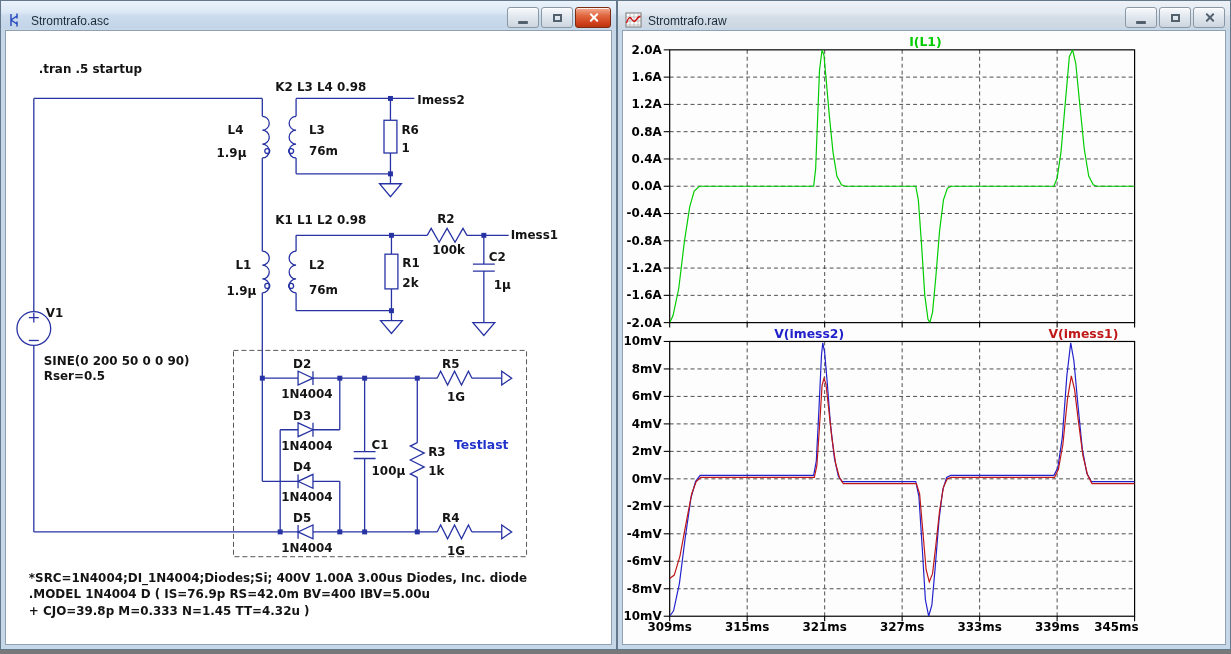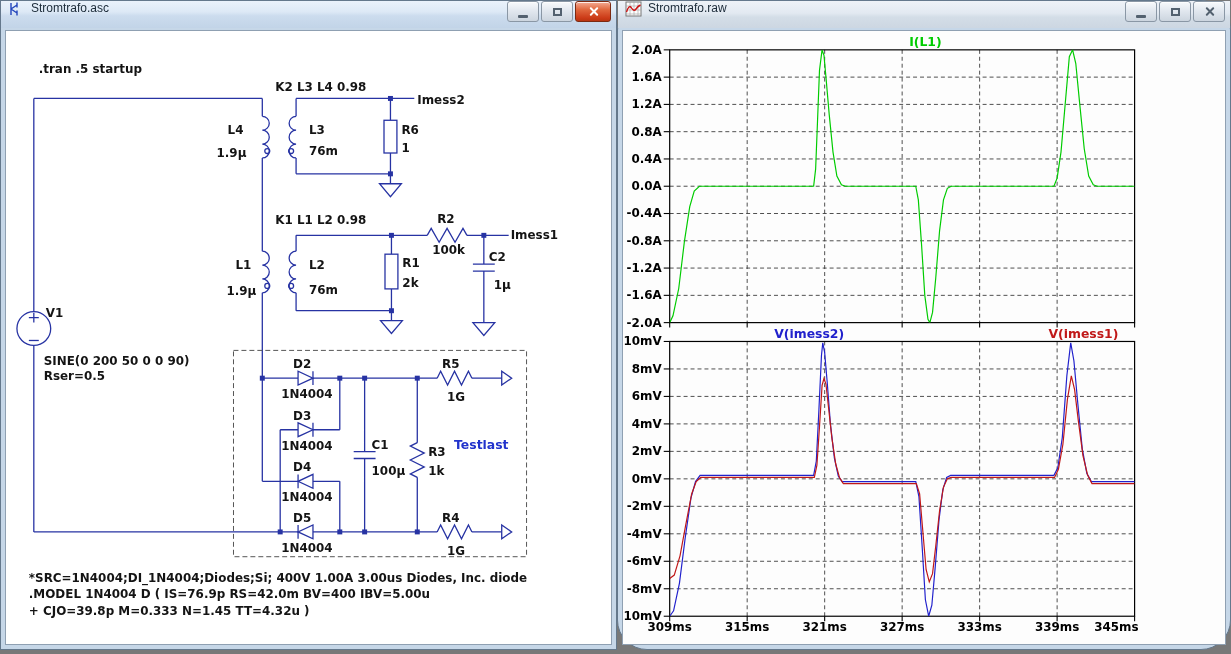--- a/index.html
+++ b/index.html
@@ -1,21 +1,21 @@
 <!DOCTYPE html>
 <html><head>
 <meta charset="utf-8">
 <style>
   html,body{margin:0;padding:0;}
   body{width:1231px;height:654px;background:#787878;position:relative;overflow:hidden;
        font-family:"Liberation Sans",sans-serif;}
   .win{position:absolute;box-sizing:border-box;background:#c6d7e8;border:1px solid #64788c;}
   .win-left{left:0;top:0;width:617px;height:650px;}
-  .win-right{left:617px;top:0;width:614px;height:650px;border-radius:30px;}
-  .titlebar{height:27px;display:flex;align-items:flex-start;padding:0 5px 0 7px;
+  .win-right{left:617px;top:0;width:614px;height:650px;}
+  .titlebar{height:27px;display:flex;align-items:flex-end;padding:0 5px 0 7px;
     background:linear-gradient(180deg,#eaf2fb 0%,#dde9f6 40%,#ccdcee 55%,#c2d4e8 100%);}
   .titlebar.inactive{background:linear-gradient(180deg,#eef2f7 0%,#e2e9f1 45%,#d3dde7 60%,#cdd7e2 100%);}
   .title-text{font-size:12px;color:#1b2a38;margin-left:6px;flex:0 1 auto;white-space:nowrap;}
   .tb-spacer{flex:1;}
   .btn{width:30px;height:19px;border:1px solid #8a97a5;border-radius:3px;margin-left:2px;
     background:linear-gradient(#f8fafc,#e2e8ef 45%,#ccd5df);display:flex;align-items:center;
     justify-content:center;box-shadow:inset 0 1px 0 rgba(255,255,255,.8);color:#53616f;position:relative;}
   .btn.close-active{width:34px;color:#fff;border-color:#7c2a12;
     background:linear-gradient(#f4ab94,#e0683f 40%,#cb3a17 85%,#b93511);}
   .g-min{width:10px;height:3px;background:currentColor;margin-top:9px;border-radius:1px;}

